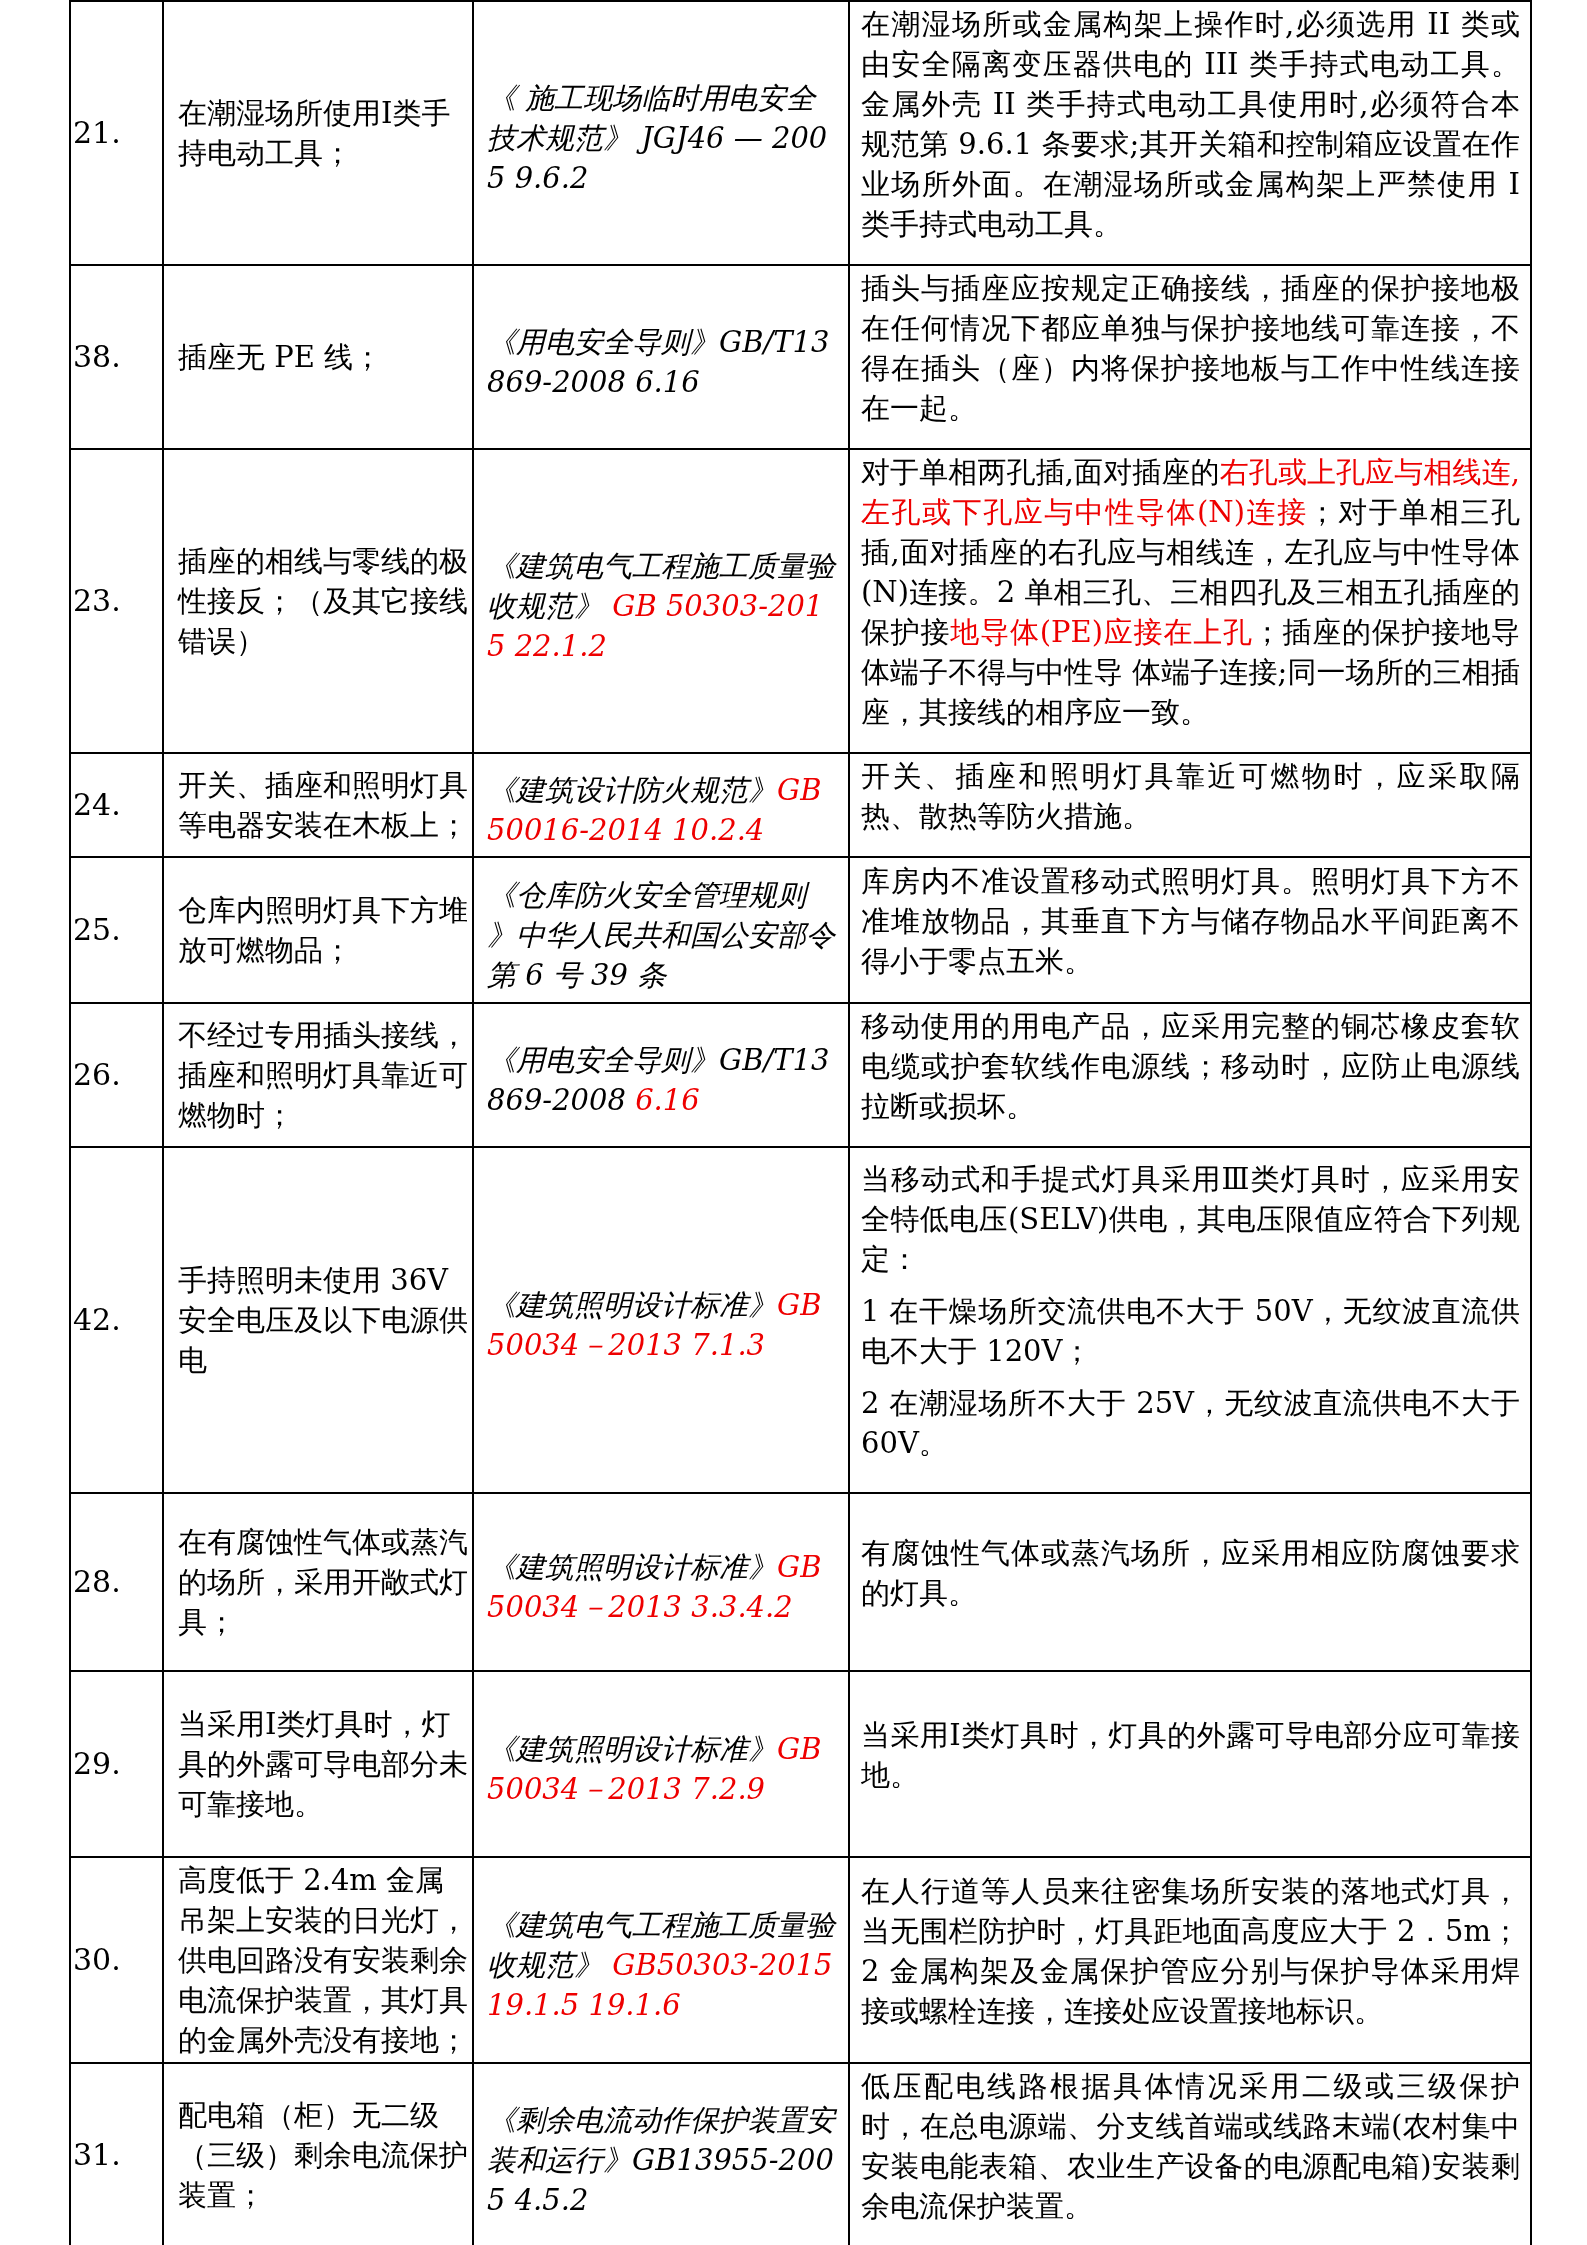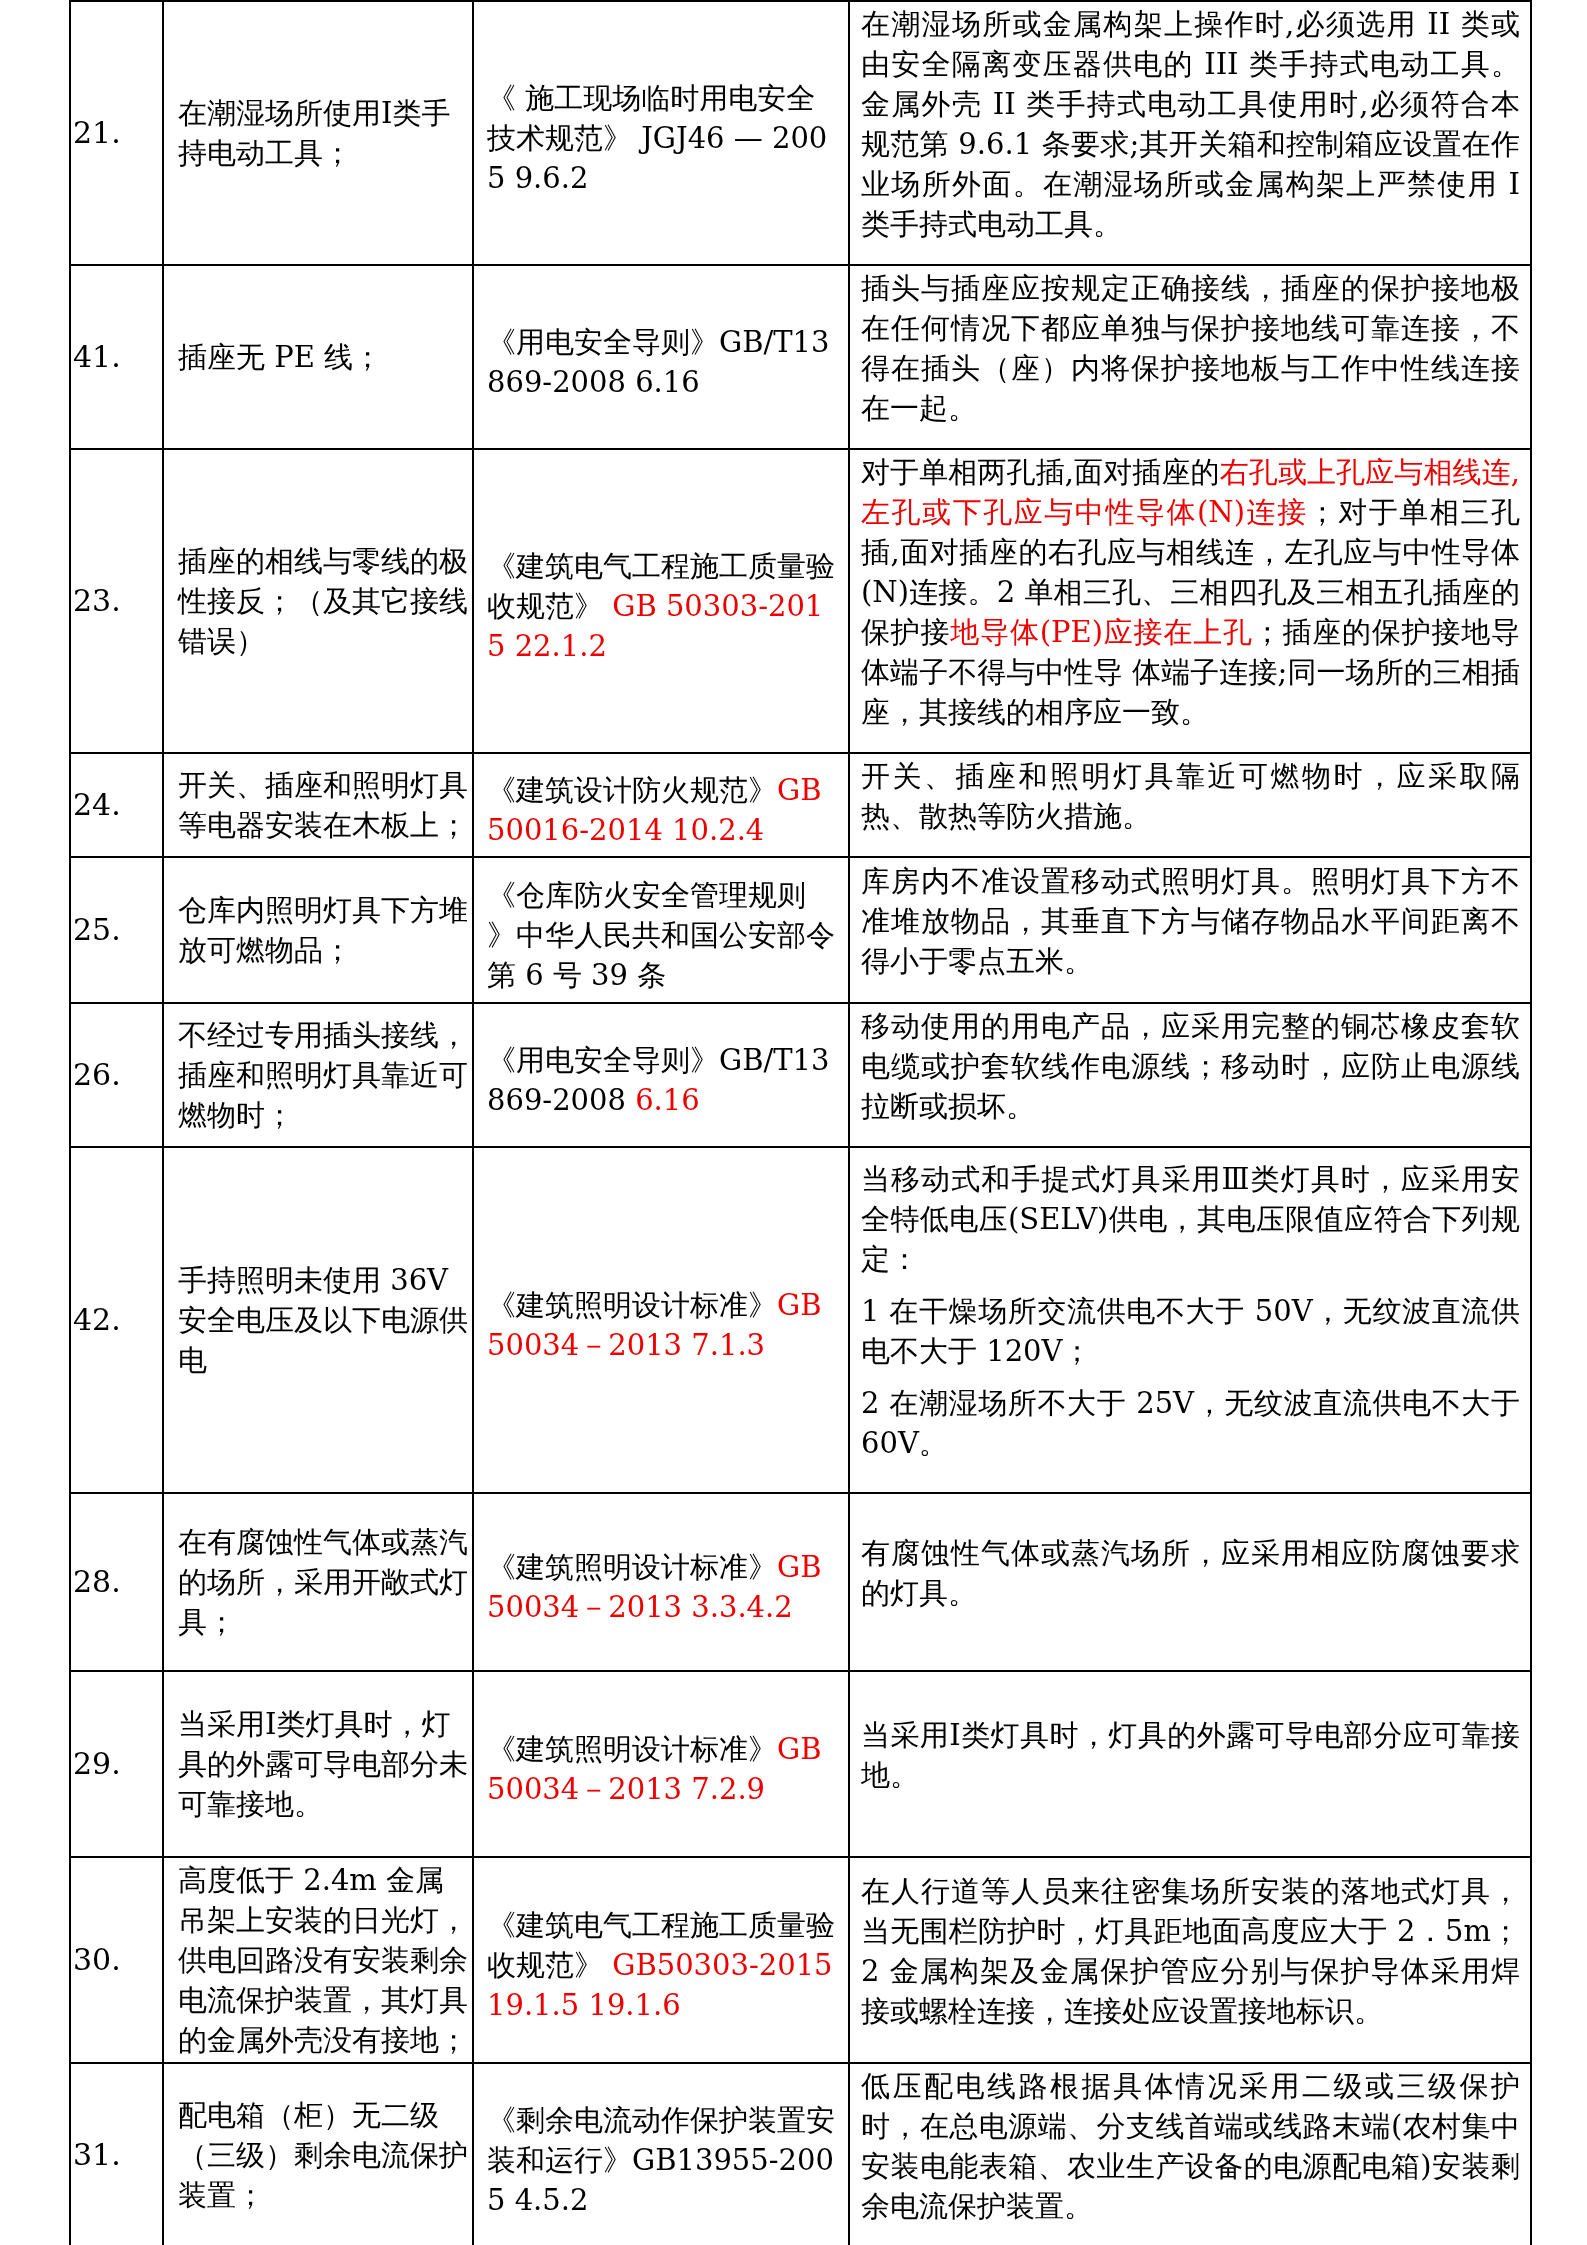--- a/index.html
+++ b/index.html
@@ -17,21 +17,21 @@
   }
   td{
     border:2px solid #000;
     font-size:29px;line-height:40px;
     vertical-align:middle;
     padding:0 8px;
     word-break:break-all;
   }
   td.no{ text-align:left; font-size:30px; padding:0 2px; }
   td.issue{ padding:2px 0 2px 14px;border-radius:25px; }
-  td.ref{ padding:11px 8px 2px 13px; }
+  td.ref{ padding:11px 8px 2px 13px;font-style:italic; }
   td.req{ padding:2px 10px 20px 11px; text-align:justify; }
   td.req p{ margin:0; }
   td.req p + p{ margin-top:12px; }
   .red{ color:var(--accent-red); }
 </style>
 </head>
 <body>
 
 <div class="page">
   <table class="hazard">
@@ -44,21 +44,21 @@
     <tbody>
         <tr style="height: 248px;">
           <td class="no">21.</td>
           <td class="issue">在潮湿场所使用Ⅰ类手持电动工具；</td>
           <td class="ref"><span>《 施工现场临时用电安全技术规范》  JGJ46 — 2005 9.6.2</span></td>
           <td class="req">
             <p><span>在潮湿场所或金属构架上操作时,必须选用 II 类或由安全隔离变压器供电的 III 类手持式电动工具。金属外壳 II 类手持式电动工具使用时,必须符合本规范第 9.6.1 条要求;其开关箱和控制箱应设置在作业场所外面。在潮湿场所或金属构架上严禁使用 I 类手持式电动工具。</span></p>
           </td>
         </tr>
         <tr style="height: 128px;">
-          <td class="no">41.</td>
+          <td class="no">38.</td>
           <td class="issue">插座无 PE 线；</td>
           <td class="ref"><span>《用电安全导则》GB/T13869-2008 6.16</span></td>
           <td class="req">
             <p><span>插头与插座应按规定正确接线，插座的保护接地极在任何情况下都应单独与保护接地线可靠连接，不得在插头（座）内将保护接地板与工作中性线连接在一起。</span></p>
           </td>
         </tr>
         <tr style="height: 297px;">
           <td class="no">23.</td>
           <td class="issue">插座的相线与零线的极性接反；（及其它接线错误）</td>
           <td class="ref"><span>《建筑电气工程施工质量验收规范》 </span><span class="red">GB  50303-2015 22.1.2</span></td>

